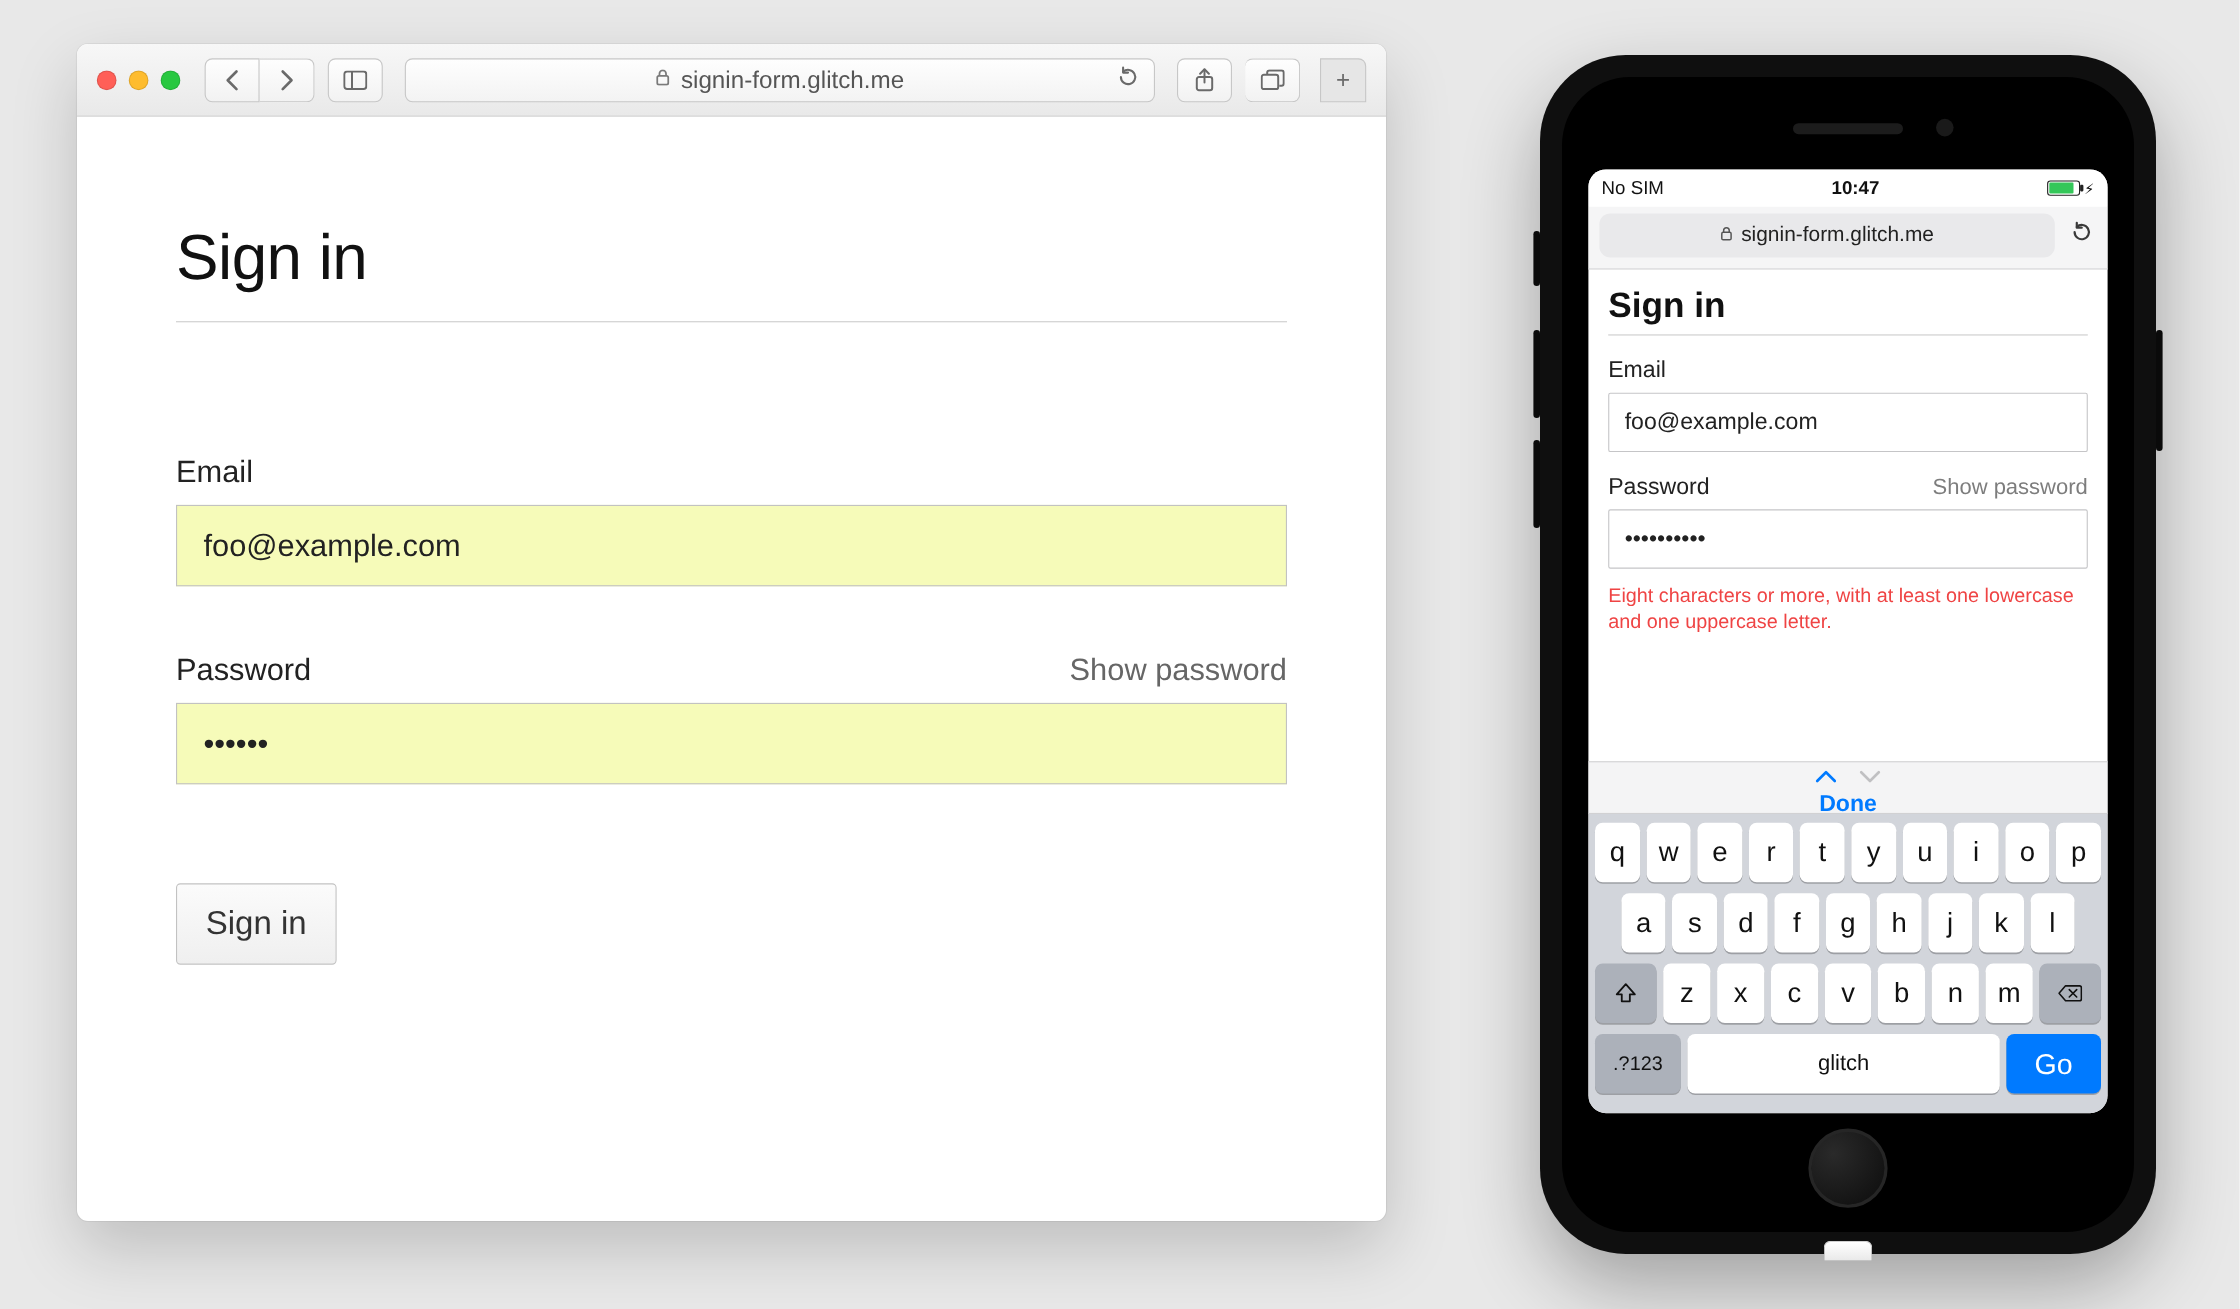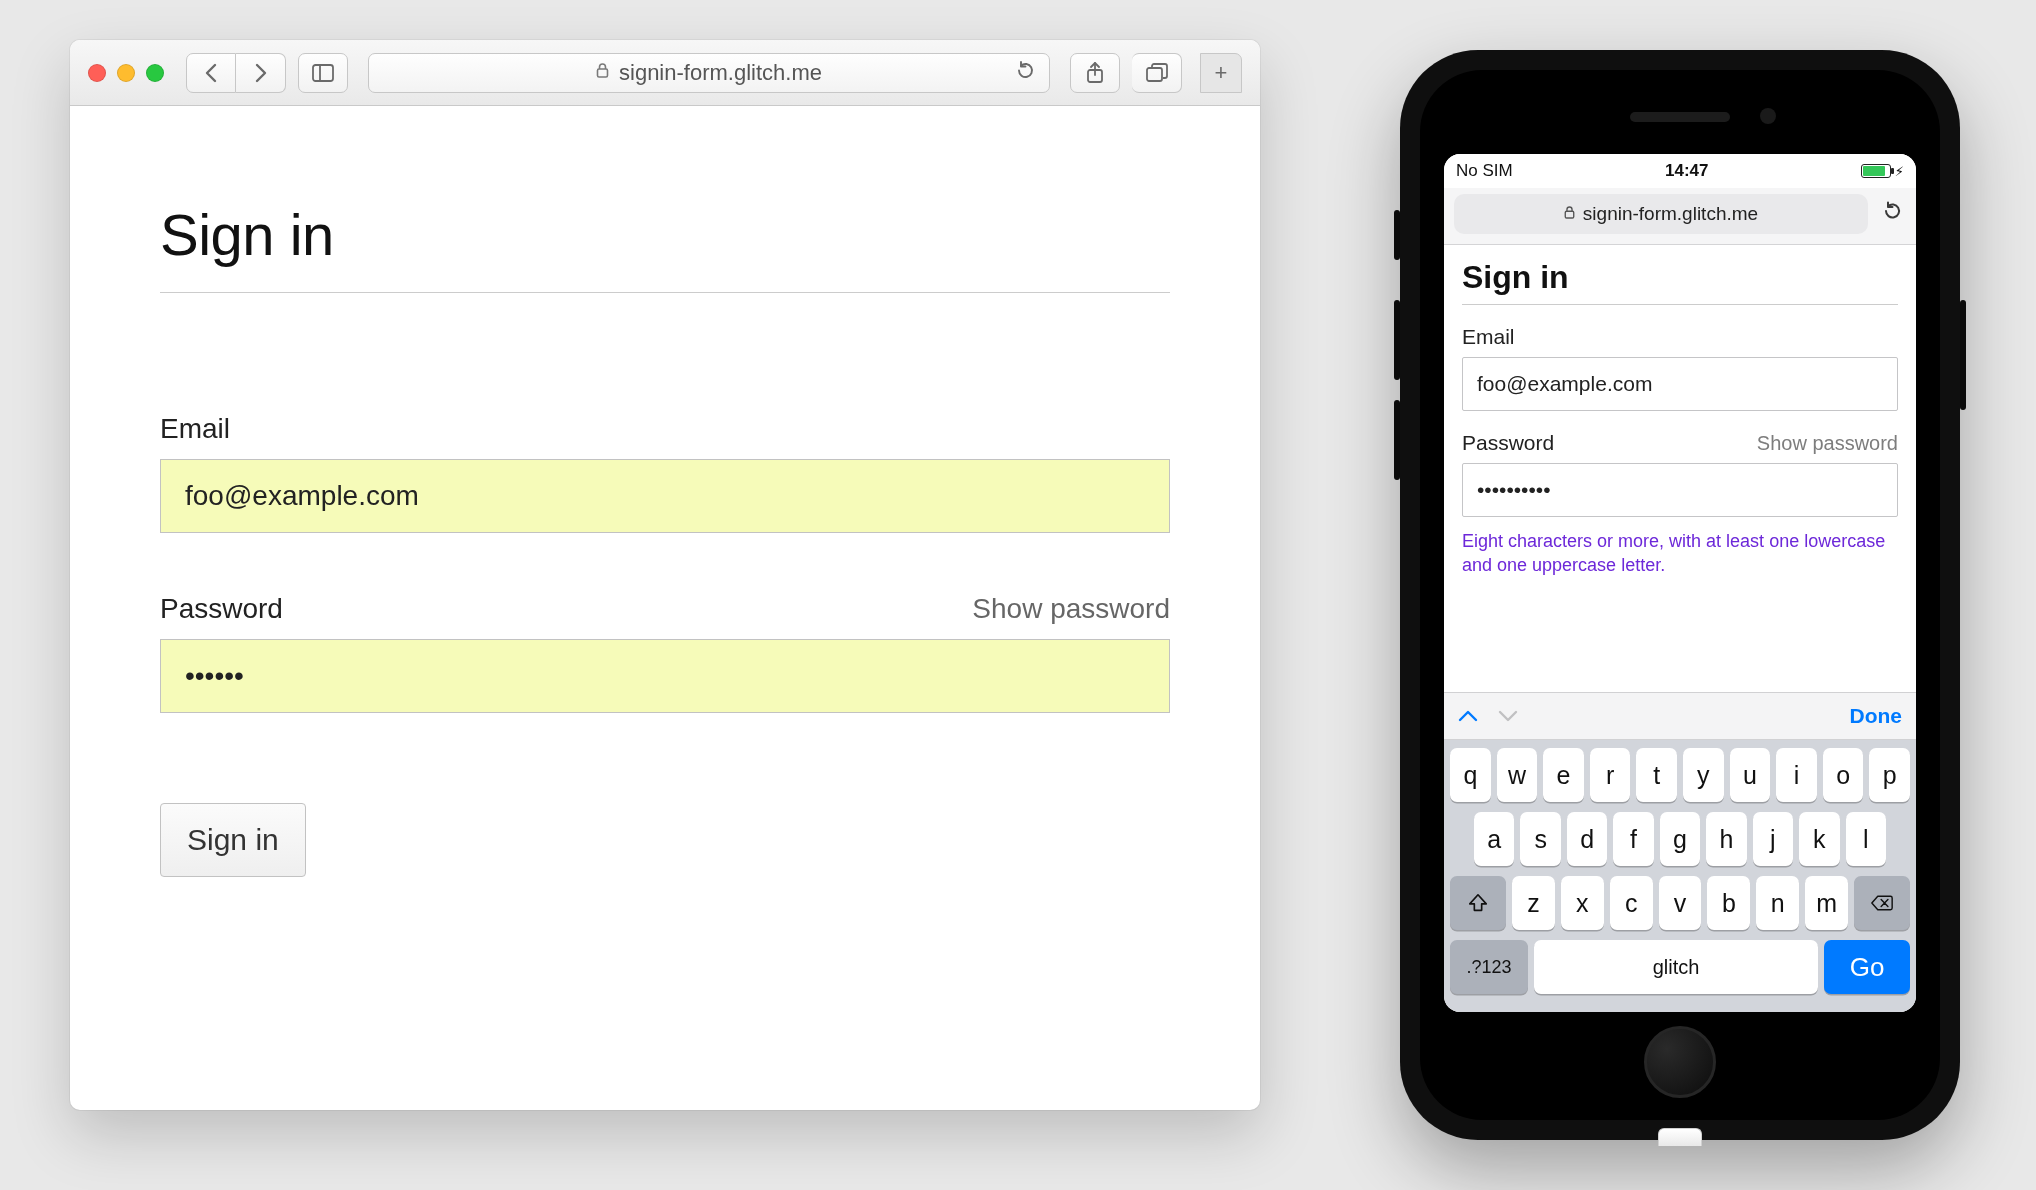--- a/index.html
+++ b/index.html
@@ -210,26 +210,27 @@
   }
   .m-label{ font-size:21px; color:#222; margin-top:20px; }
   .m-row{ display:flex; justify-content:space-between; align-items:flex-end; margin-top:20px; }
   .m-show{ font-size:20px; color:#7d7d7d; }
   .m-input{
     width:100%; height:54px; margin-top:8px;
     border:1px solid #c5c5c7; background:#fff; border-radius:2px;
     padding: 0 14px; font-size:21px; color:#222;
     outline:none;
   }
-  .m-hint{ font-size:18px; color:#6d28d9; margin-top:12px; line-height:1.35; }
+  .m-hint{ font-size:18px; color:#ef4444; margin-top:12px; line-height:1.35; }
 
   .kb-accessory{
     background:#f4f4f5; border-top:1px solid #d1d1d3; border-bottom:1px solid #d1d1d3;
     height:48px; display:flex; align-items:center; justify-content:space-between; padding:0 14px;
     margin-top:auto;
+    flex-direction:column;
   }
   .kb-arrows{ display:flex; gap:20px; font-size:22px; }
   .kb-arrows .up{ color:#007aff; }
   .kb-arrows .down{ color:#c0c0c2; }
   .kb-done{ color:#007aff; font-size:21px; font-weight:600; }
 
   .keyboard{
     background:#d2d5db;
     padding: 8px 6px 8px 6px;
   }
@@ -351,21 +352,21 @@
   <div class="side-btn vol2"></div>
   <div class="side-btn power"></div>
 
   <div class="iphone-inner">
     <div class="speaker"></div>
     <div class="camera"></div>
 
     <div class="screen">
       <div class="status-bar">
         <span>No SIM</span>
-        <span class="clock">14:47</span>
+        <span class="clock">10:47</span>
         <span class="battery">
           <span class="batt-body">
               <span class="batt-fill"></span>
             </span>
           <span class="bolt">⚡︎</span>
         </span>
       </div>
 
       <div class="m-urlbar">
         <div class="m-url-field">

